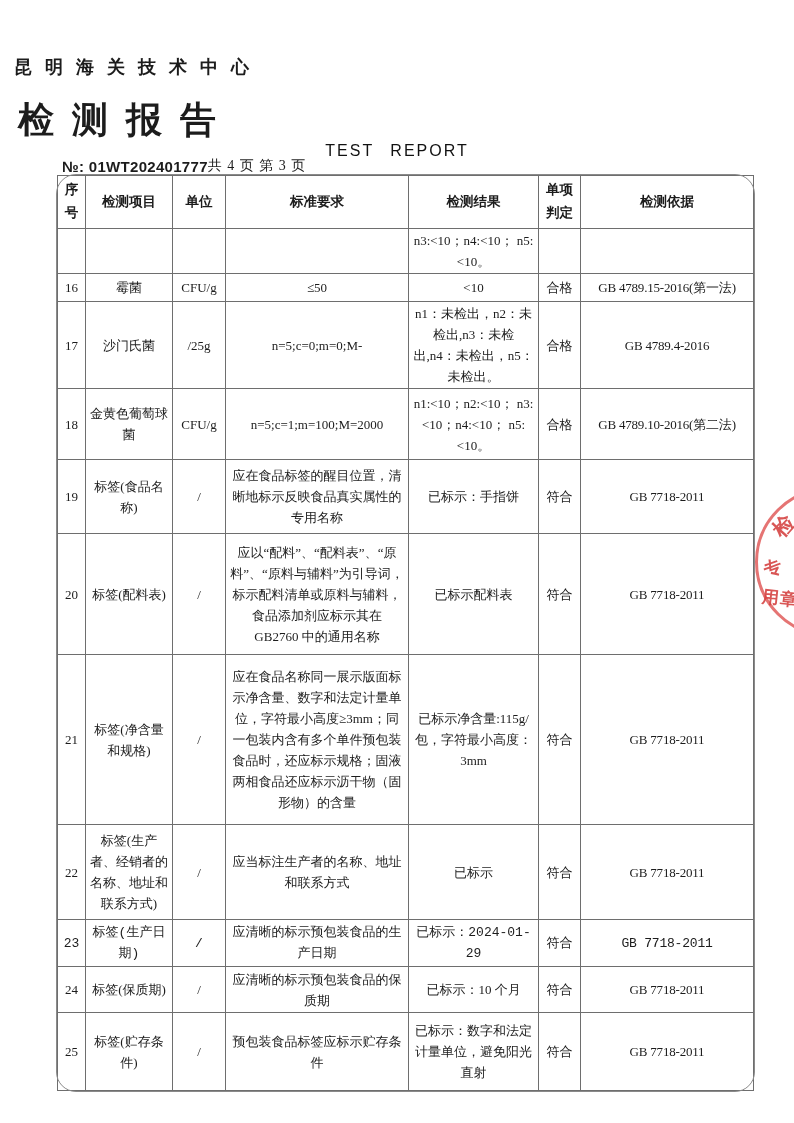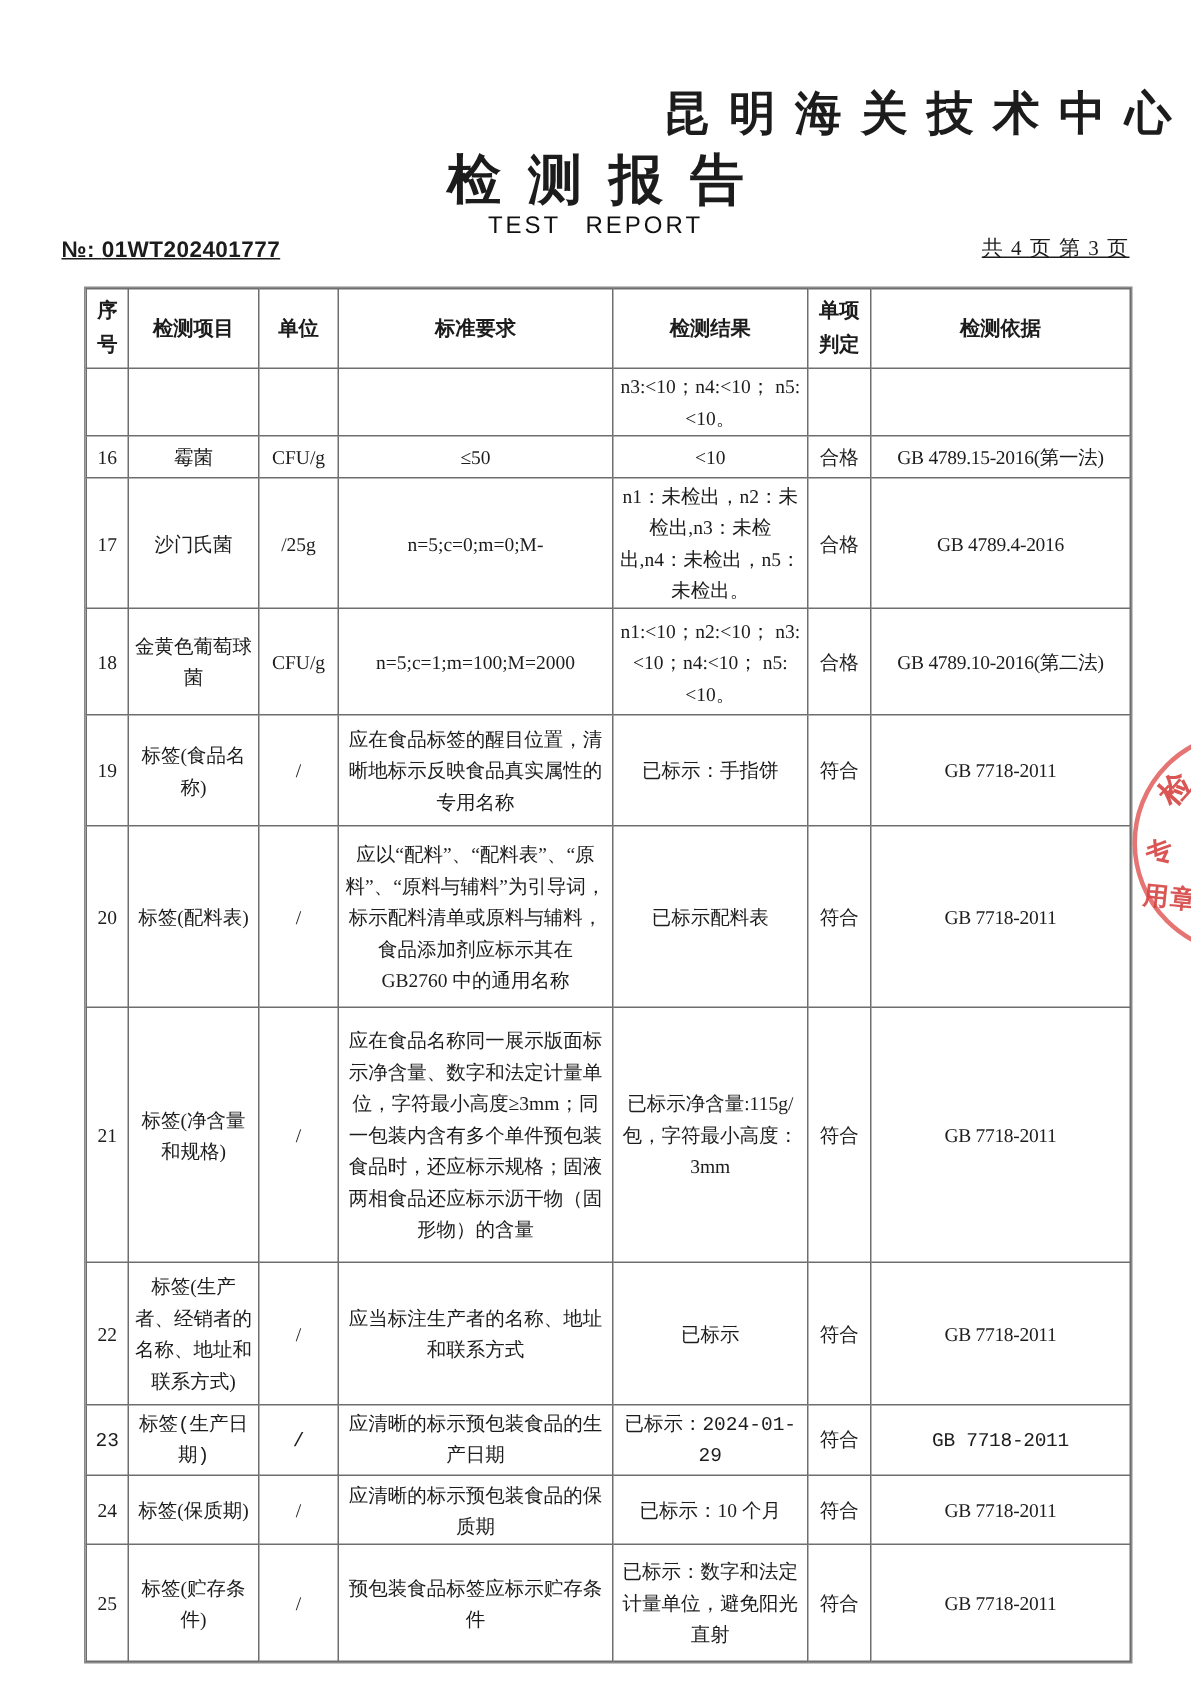--- a/index.html
+++ b/index.html
@@ -9,71 +9,70 @@
     width: 794px;
     height: 1123px;
     background: #ffffff;
     overflow: hidden;
     font-family: "Liberation Serif", serif;
     color: #1c1c1c;
   }
   
   .org-title {
     position: absolute;
-    top: 55px; left: 18px; right: 0;
-    text-align: right;
-    font-size: 31px;
+    top: 55px; left: 1px; right: 0;
+    text-align: left;
+    font-size: 18px;
     font-weight: bold;
     letter-spacing: 13px;
     text-indent: 13px;
   }
   .report-title {
     position: absolute;
     top: 96px; left: 0; right: 0;
-    text-align: center;
     font-size: 36px;
     font-weight: bold;
     letter-spacing: 18px;
     text-indent: 18px;
   }
   .report-subtitle {
     position: absolute;
     top: 142px; left: 0; right: 0;
     text-align: center;
     font-family: Liberation Sans, sans-serif;
     font-size: 16px;
     letter-spacing: 2px;
     word-spacing: 10px;
     color: #111;
   }
   .meta-line {
     position: absolute;
-    top: 157px; left: 41px; right: 41px;
+    top: 157px; left: 62px; right: 41px;
     display: flex;
-    justify-content: space-between;
+    justify-content: flex-start;
     align-items: flex-end;
-    text-decoration: underline;
   }
   .report-no {
     font-family: "Liberation Sans", sans-serif;
     font-weight: bold;
     font-size: 15px;
     letter-spacing: 0.3px;
   }
   .pagination {
     font-size: 14px;
     letter-spacing: 1px;
   }
   
   table.report {
     position: absolute;
-    top: 192px; left: 57px;
+    top: 175px; left: 57px;
     width: 696px;
     border-collapse: collapse;
     table-layout: fixed;
+    border-radius: 19px;
   }
   table.report th, table.report td {
     border: 1px solid #6e6e6e;
     text-align: center;
     vertical-align: middle;
     padding: 1px 3px;
     font-size: 13px;
     line-height: 1.62;
     overflow: hidden;
   }

